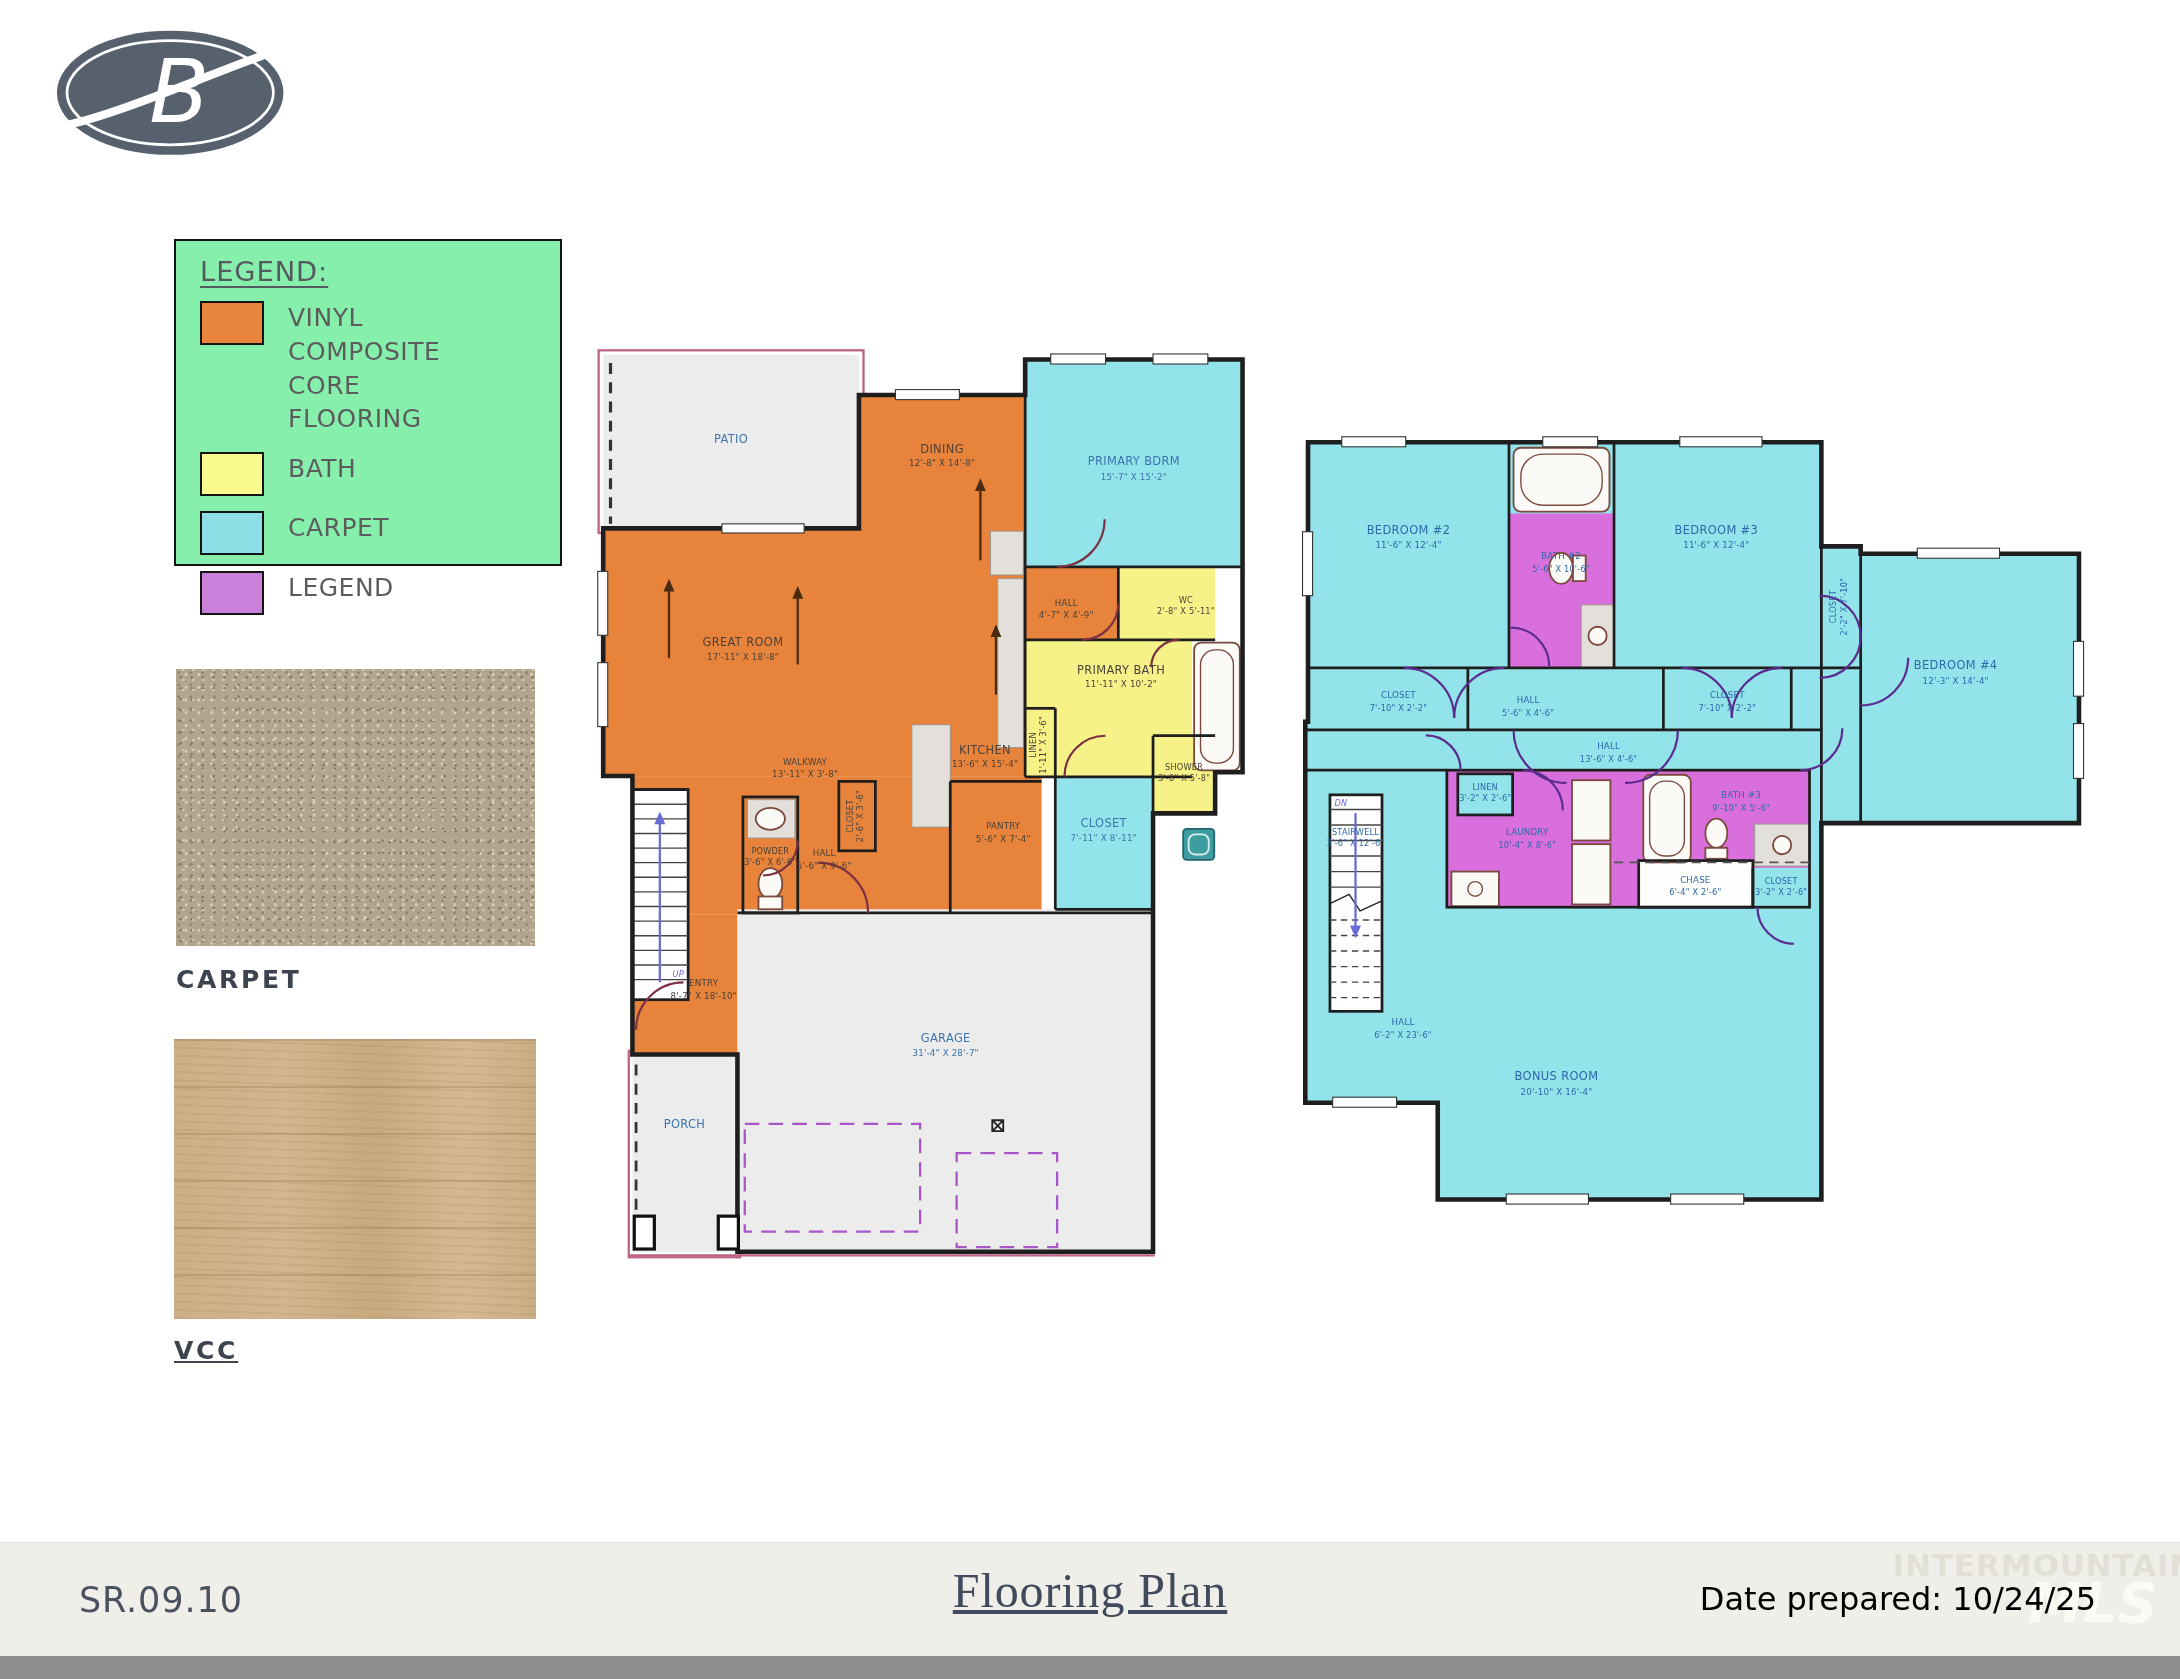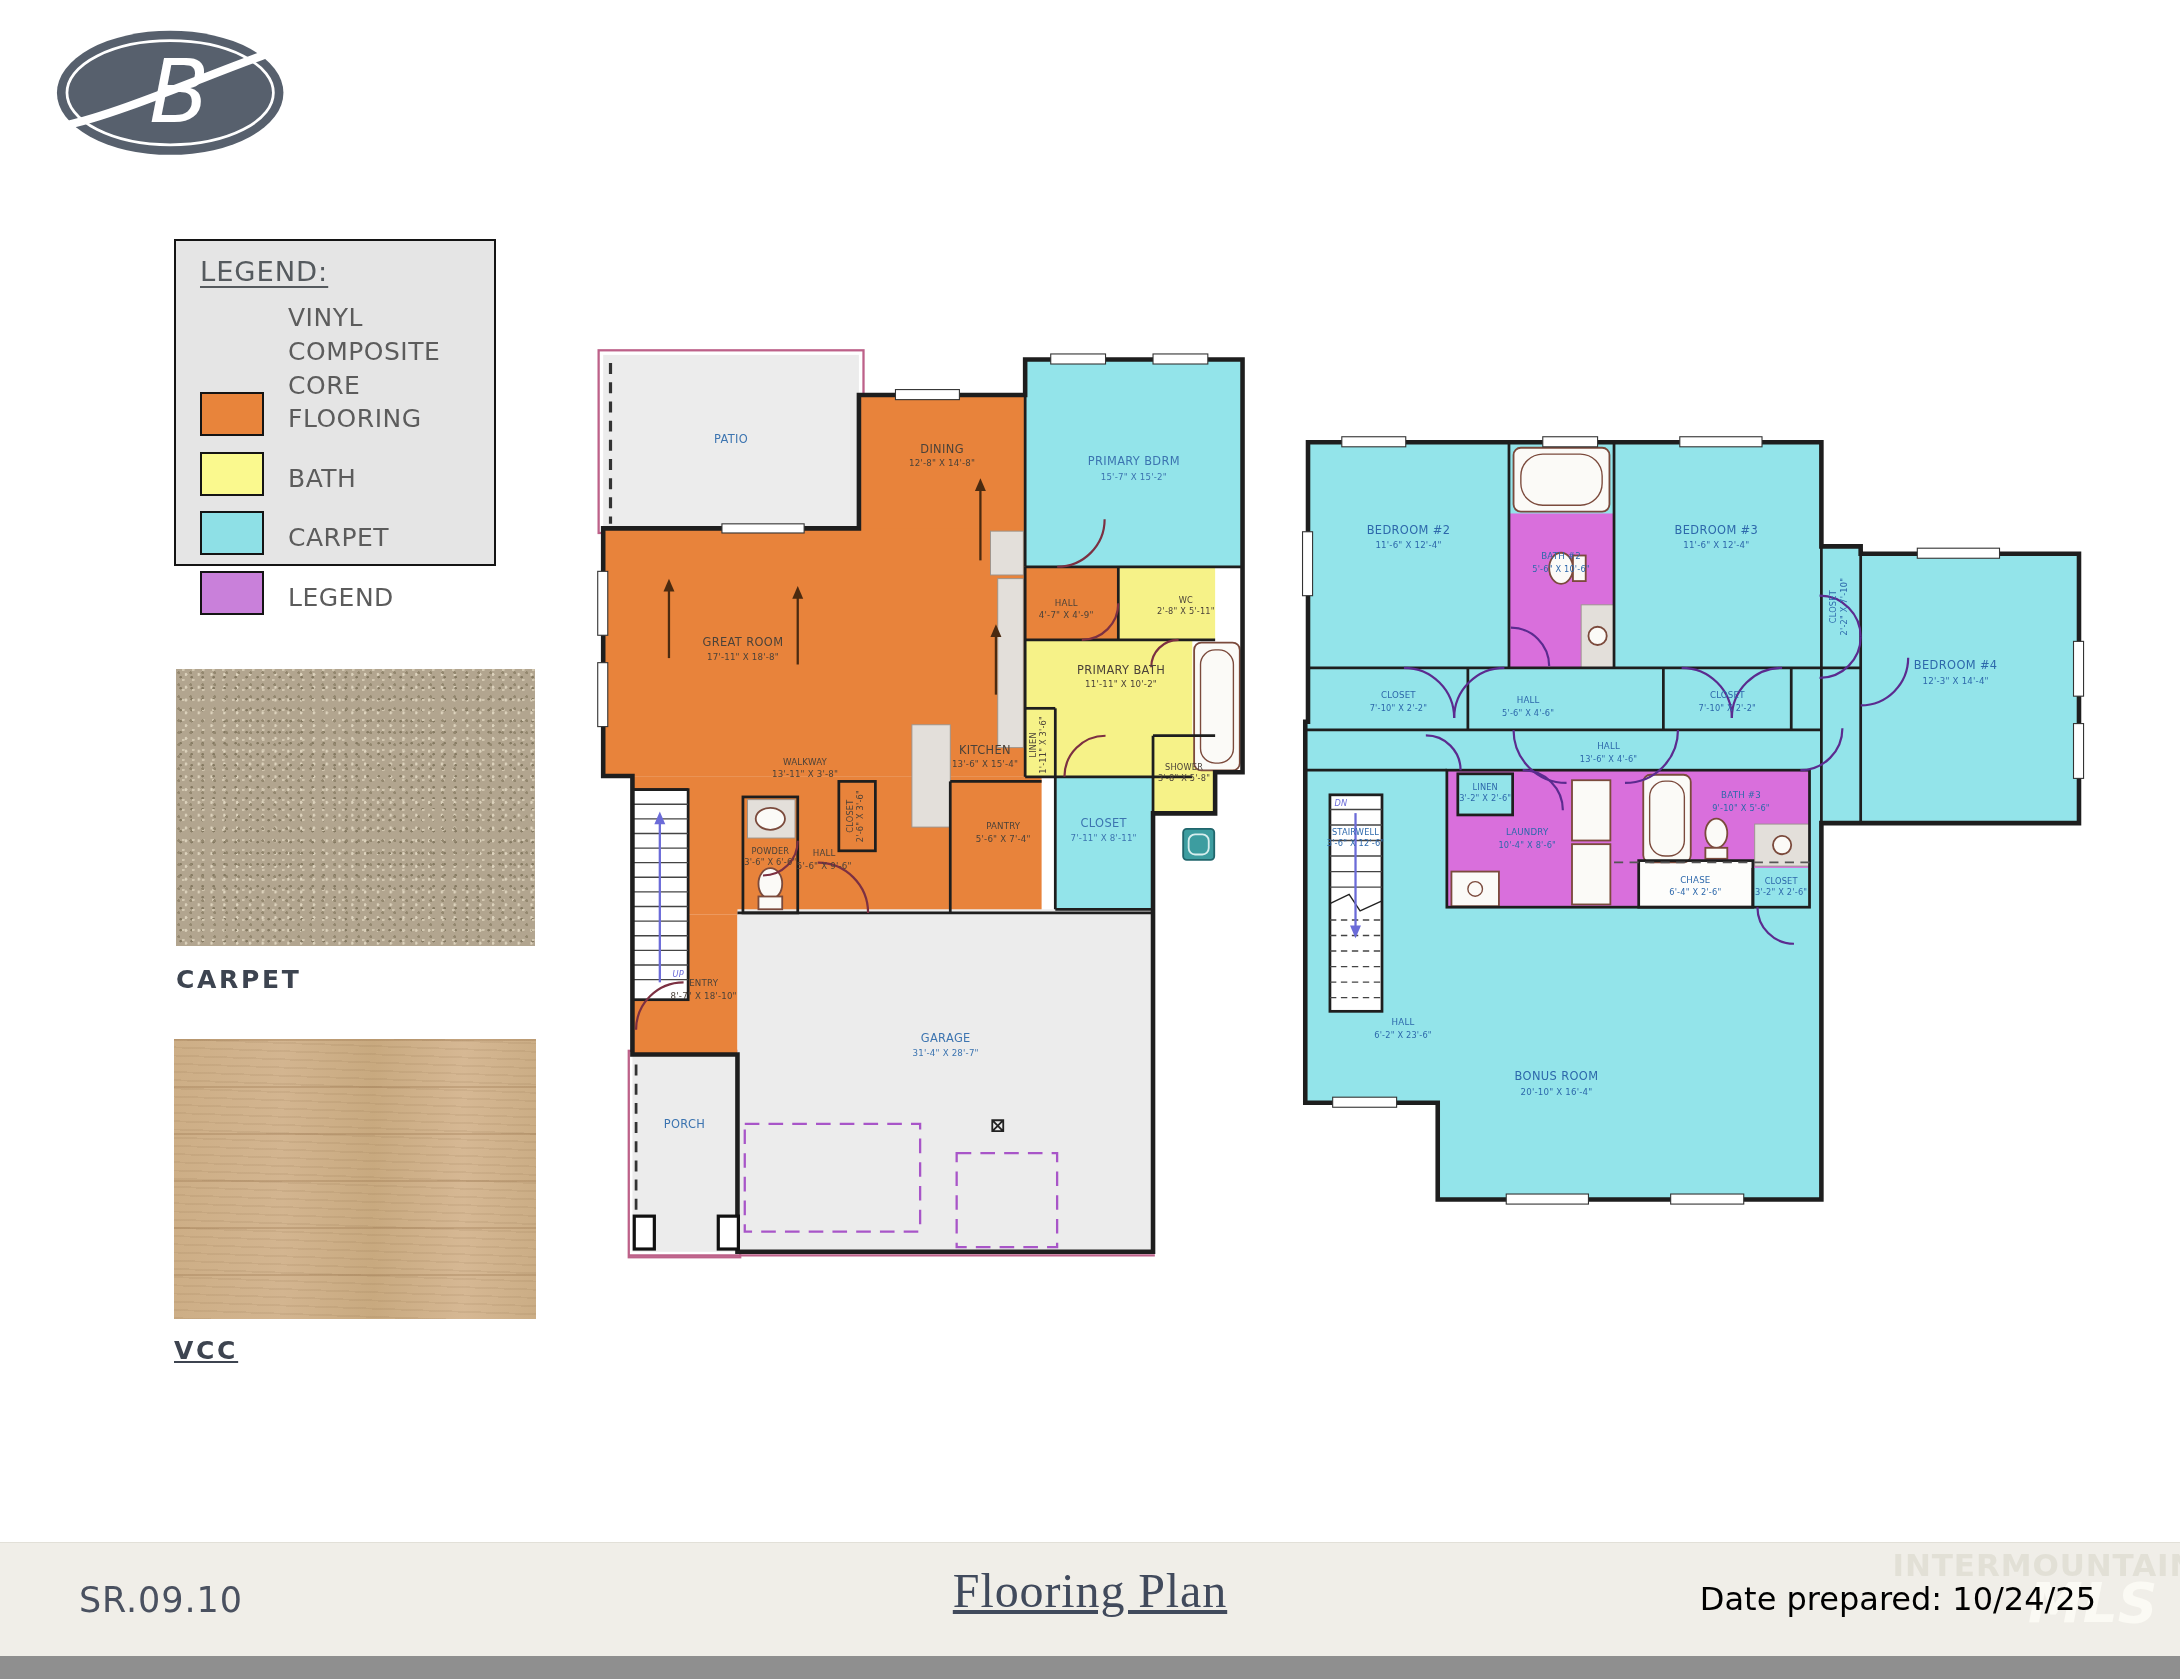--- a/index.html
+++ b/index.html
@@ -1,25 +1,25 @@
 <!DOCTYPE html>
 <html style="font-size:14.6px"><head>
 <meta charset="utf-8">
 <style>
   html,body{margin:0;padding:0;background:#888;}
   .page{position:relative;width:2180px;height:1679px;background:#ffffff;overflow:hidden;
         font-family:"DejaVu Sans","Liberation Sans",sans-serif;}
   
   .logo{position:absolute;left:53px;top:27.4px;width:238px;height:137px;}
   
-  .legend{position:absolute;left:174px;top:239px;width:322px;height:327px;border:2.7px solid #141414;
-          background:#e5e5e5;box-sizing:border-box;padding:14.6px 24px 9.1px 24px;}
+  .legend{position:absolute;left:174px;top:239px;width:388px;height:327px;border:2.7px solid #141414;
+          background:#86efac;box-sizing:border-box;padding:14.6px 24px 9.1px 24px;}
   .legend-title{font-size:27.4px;color:#555a5e;letter-spacing:0.9px;text-decoration:underline;
                 text-underline-offset:4.6px;margin-bottom:14.6px;}
-  .legend-item{display:flex;align-items:flex-end;margin-bottom:15.5px;}
+  .legend-item{display:flex;align-items:flex-start;margin-bottom:15.5px;}
   .legend-swatch{width:60px;height:40px;border:2.7px solid #141414;flex:0 0 auto;margin-right:24px;}
   .legend-label{font-size:25px;color:#5c5c5c;letter-spacing:0.5px;line-height:1.35;max-width:187px;}
   
   .swatch-carpet{position:absolute;left:176px;top:669px;width:359px;height:277px;
      background-color:#b2a58f;
      background-image:
        radial-gradient(circle at 2.7px 3.7px,#93876f 1.2px,transparent 1.6px),
        radial-gradient(circle at 7.3px 0.9px,#d2c8b1 1.1px,transparent 1.6px),
        radial-gradient(circle at 4.6px 8.2px,#857a62 1px,transparent 1.5px),
        radial-gradient(circle at 10px 5.5px,#ddd3bd 1.2px,transparent 1.6px),

